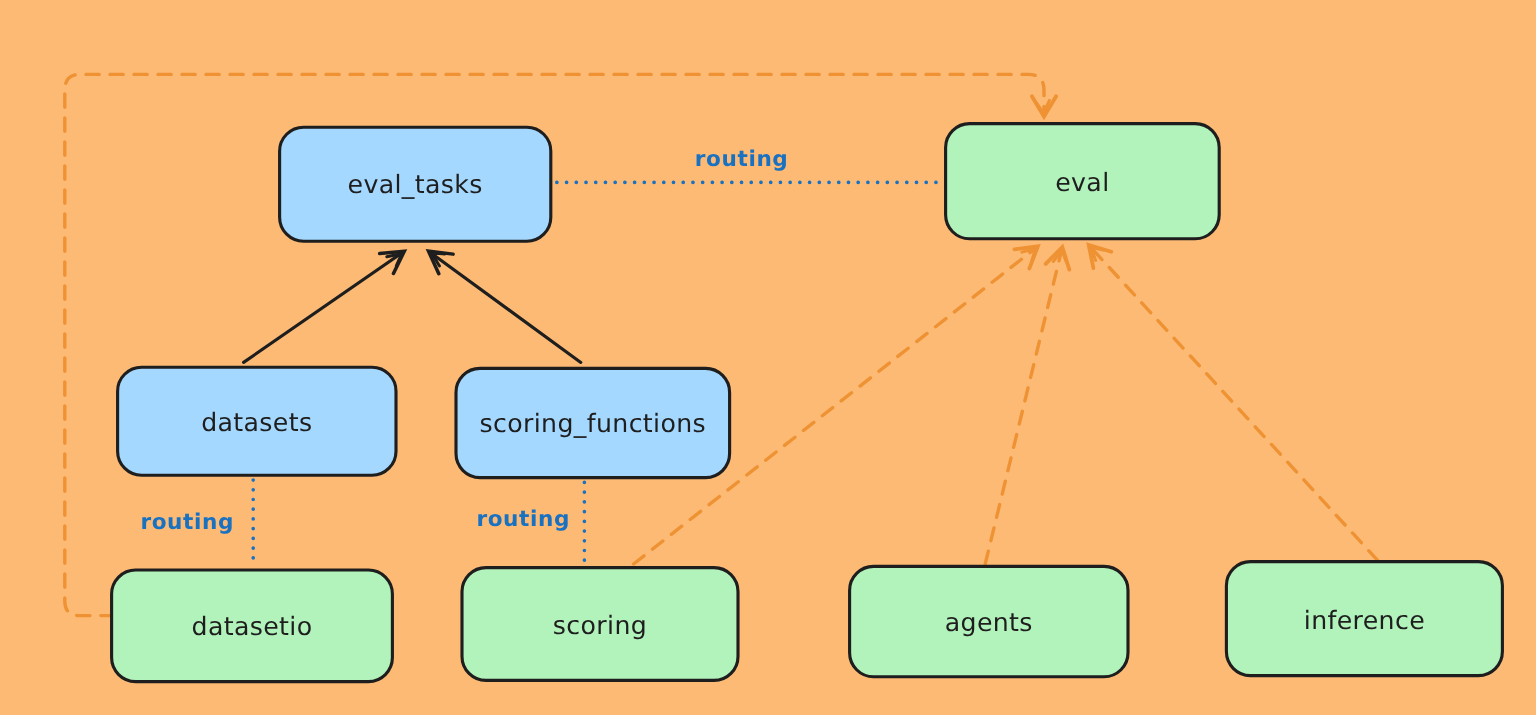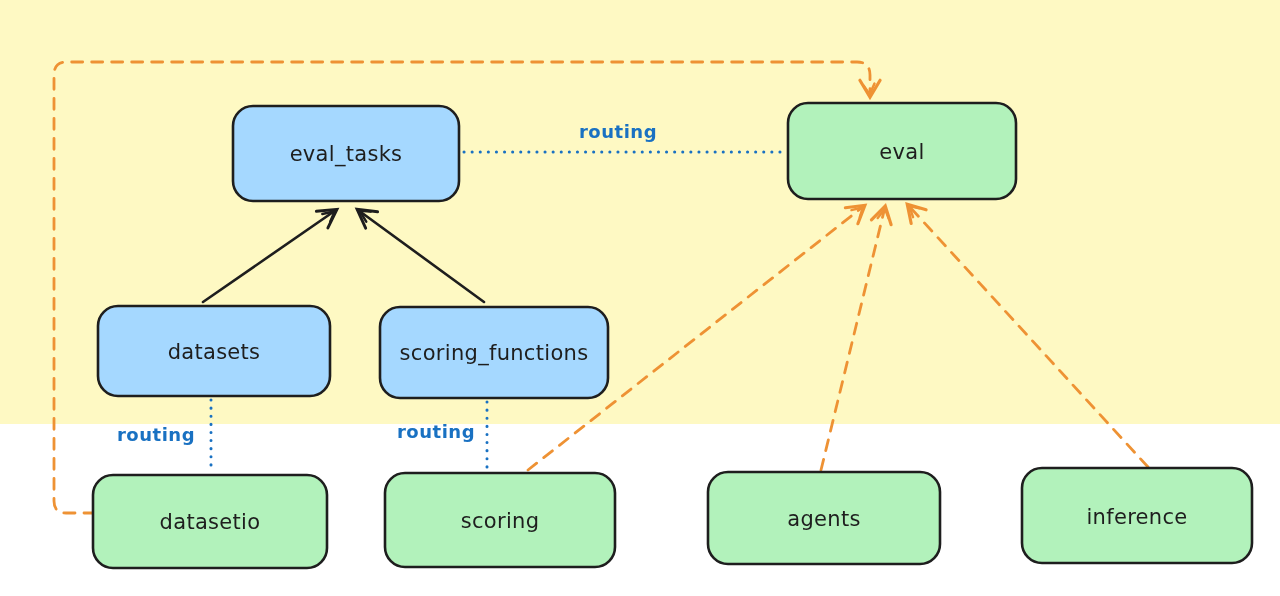--- a/index.html
+++ b/index.html
@@ -7,22 +7,22 @@
     padding: 0;
     background: #ffffff;
     width: 1280px;
     height: 596px;
     overflow: hidden;
     font-family: "DejaVu Sans", sans-serif;
   }
   .canvas-wrap {
     position: relative;
     width: 1280px;
-    height: 424px;
-    background: #fef9c3;
+    height: 596px;
+    background: #fdba74;
   }
   svg { display: block; }
   .node-box {
     stroke: #1e1e1e;
     stroke-width: 2.6;
   }
   .node-label {
     fill: #1e1e1e;
     font-size: 21px;
     font-family: "DejaVu Sans", sans-serif;

